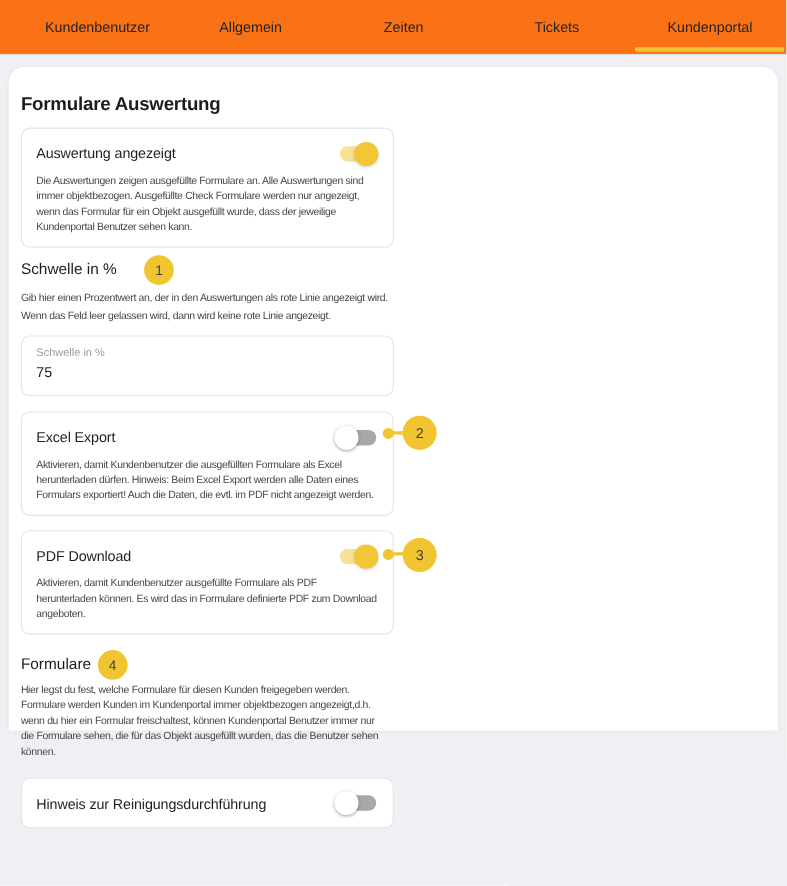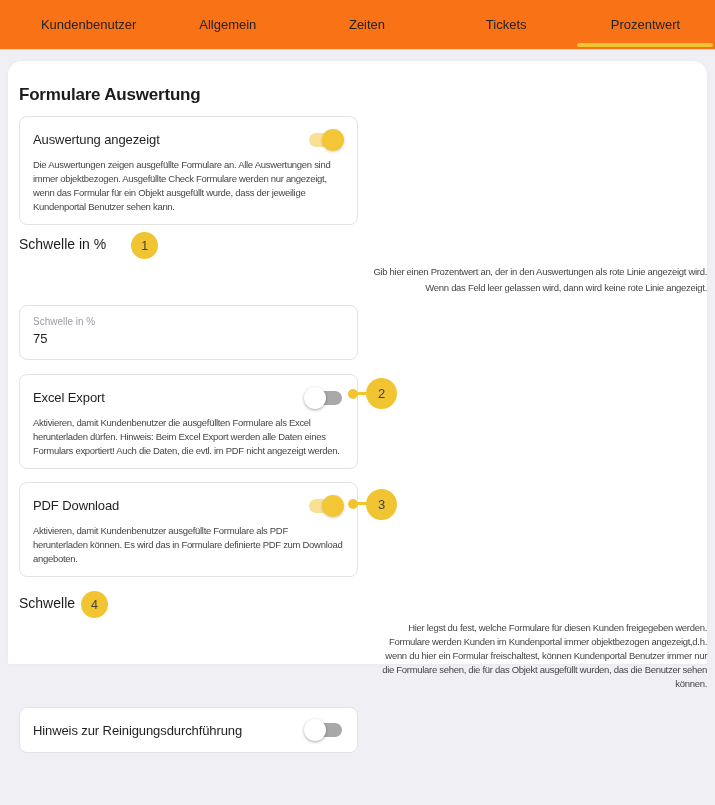--- a/index.html
+++ b/index.html
@@ -38,21 +38,21 @@
     width:339px; background:#fff; border:1px solid #E3E3E7;
     border-radius:8px; padding:12px 13px 10px;
   }
   .card-head { display:flex; justify-content:space-between; align-items:center; }
   .card-title { font-size:13px; font-weight:500; line-height:18px; color:#1F1F1F; letter-spacing:-0.1px; }
   .desc {
     font-size:9.5px; letter-spacing:-0.3px; color:#464646;
     white-space:pre-line;
   }
   .card .desc { margin-top:7px; line-height:14px; }
-  .section-desc { line-height:15.5px; margin-top:5px;text-align:right; }
+  .section-desc { line-height:15.5px; margin-top:5px; }
   .section-desc.tight { line-height:14px; margin-top:3px; }
   
   .section-head { display:flex; align-items:flex-start; margin-top:10px; }
   .section-head.forms { margin-top:17px; }
   .section-title { font-size:14px; font-weight:500; line-height:18px; color:#1C1C1C; }
   .badge {
     width:27px; height:27px; border-radius:50%; background:#F1C431;
     color:#3F3F3F; font-size:12.5px; font-weight:500;
     display:flex; align-items:center; justify-content:center; flex:none;
   }
@@ -113,21 +113,21 @@
   <div class="tab">
     <span>Allgemein</span>
   </div>
   <div class="tab">
     <span>Zeiten</span>
   </div>
   <div class="tab">
     <span>Tickets</span>
   </div>
   <div class="tab active">
-    <span>Prozentwert</span>
+    <span>Kundenportal</span>
     <span class="tab-underline"></span>
   </div>
 </div>
 
 <div class="panel">
 
   <h1 class="page-title">Formulare Auswertung</h1>
 
   <div class="card">
     <div class="card-head">
@@ -185,21 +185,21 @@
       <div class="desc">Aktivieren, damit Kundenbenutzer ausgefüllte Formulare als PDF
 herunterladen können. Es wird das in Formulare definierte PDF zum Download
 angeboten.</div>
     </div>
     <span class="conn-dot"></span>
     <span class="conn-line"></span>
     <span class="badge side-badge">3</span>
   </div>
 
   <div class="section-head forms">
-    <span class="section-title">Schwelle</span>
+    <span class="section-title">Formulare</span>
     <span class="badge">4</span>
   </div>
   <div class="desc section-desc tight">Hier legst du fest, welche Formulare für diesen Kunden freigegeben werden.
 Formulare werden Kunden im Kundenportal immer objektbezogen angezeigt,d.h.
 wenn du hier ein Formular freischaltest, können Kundenportal Benutzer immer nur
 die Formulare sehen, die für das Objekt ausgefüllt wurden, das die Benutzer sehen
 können.</div>
 
 
   <div class="form-card second">

